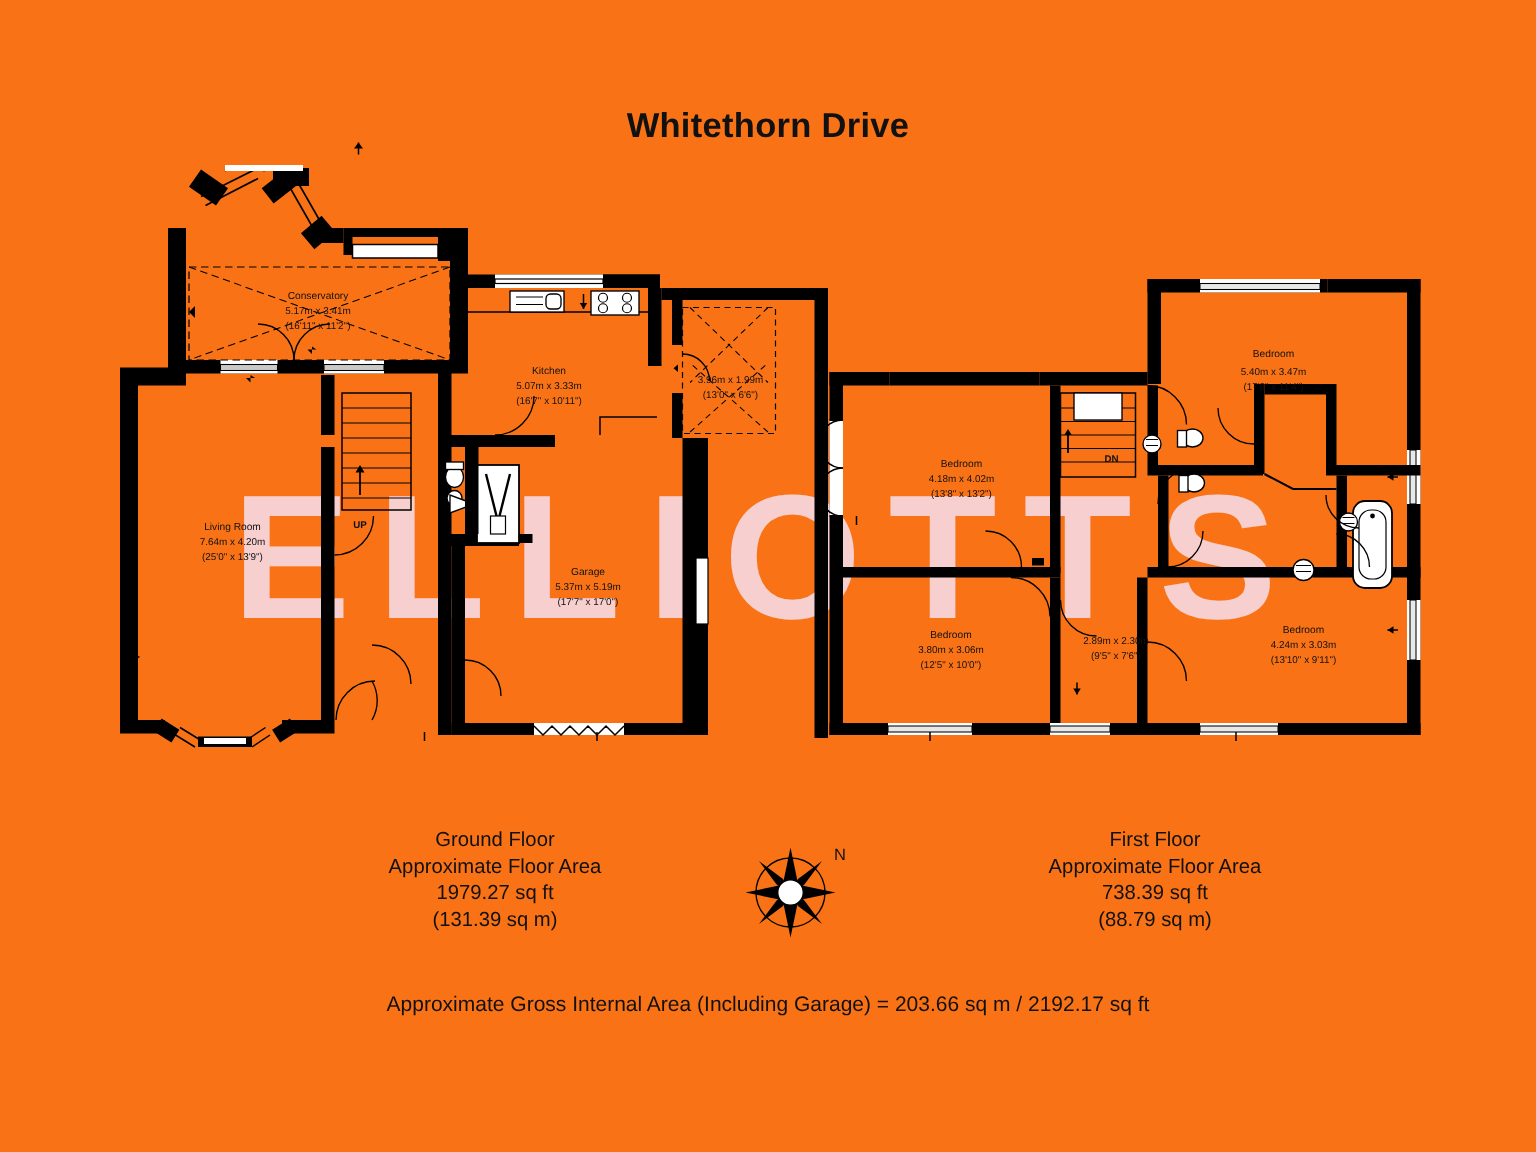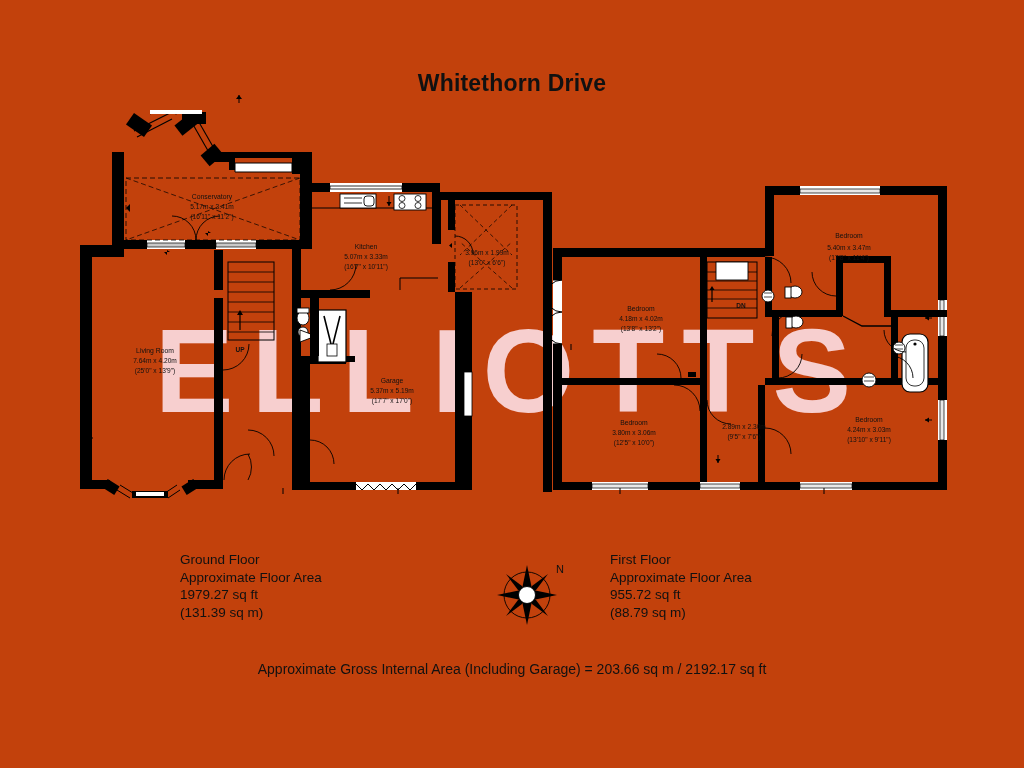--- a/index.html
+++ b/index.html
@@ -6,38 +6,38 @@
   html, body {
     margin: 0; padding: 0;
     width: 1024px; height: 768px;
     background: #ffffff;
     font-family: "Liberation Sans", sans-serif;
     overflow: hidden;
   }
   #page {
     position: relative;
     width: 1024px; height: 768px;
-    background: #c2410c;
+    background: #f97316;
   }
   #plan-title {
     position: absolute;
     top: 70px; left: 0; width: 1024px;
     text-align: center;
     font-size: 23px;
     font-weight: bold;
     color: #111;
     letter-spacing: 0.2px;
   }
   #svg-plan {
     position: absolute;
     top: 0; left: 0;
   }
   .cap {
     position: absolute;
-    text-align: left;
+    text-align: center;
     font-size: 13.5px;
     color: #111;
     line-height: 17.5px;
     white-space: nowrap;
   }
   #ground-caption { left: 180px; top: 551px; width: 300px; }
   #first-caption  { left: 610px; top: 551px; width: 320px; }
   #footer-note {
     position: absolute;
     left: 0; top: 658px; width: 1024px;
@@ -445,21 +445,21 @@
   <div class="cap" id="ground-caption">
     <div>Ground Floor</div>
     <div>Approximate Floor Area</div>
     <div>1979.27 sq ft</div>
     <div>(131.39 sq m)</div>
   </div>
 
   <div class="cap" id="first-caption">
     <div>First Floor</div>
     <div>Approximate Floor Area</div>
-    <div>955.72 sq ft</div>
+    <div>738.39 sq ft</div>
     <div>(88.79 sq m)</div>
   </div>
 
   <div id="footer-note">
     <div>Approximate Gross Internal Area (Including Garage) = 203.66 sq m / 2192.17 sq ft</div>
   </div>
 
 </div>
 
 </body></html>

